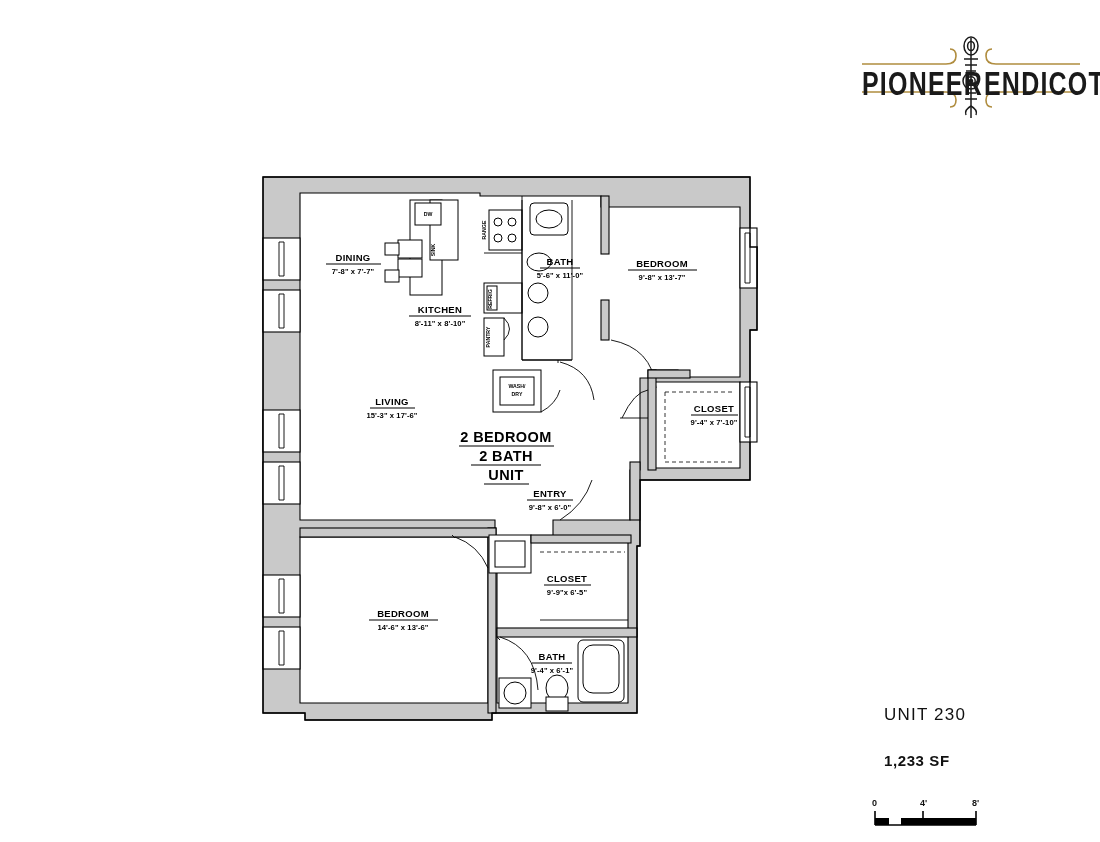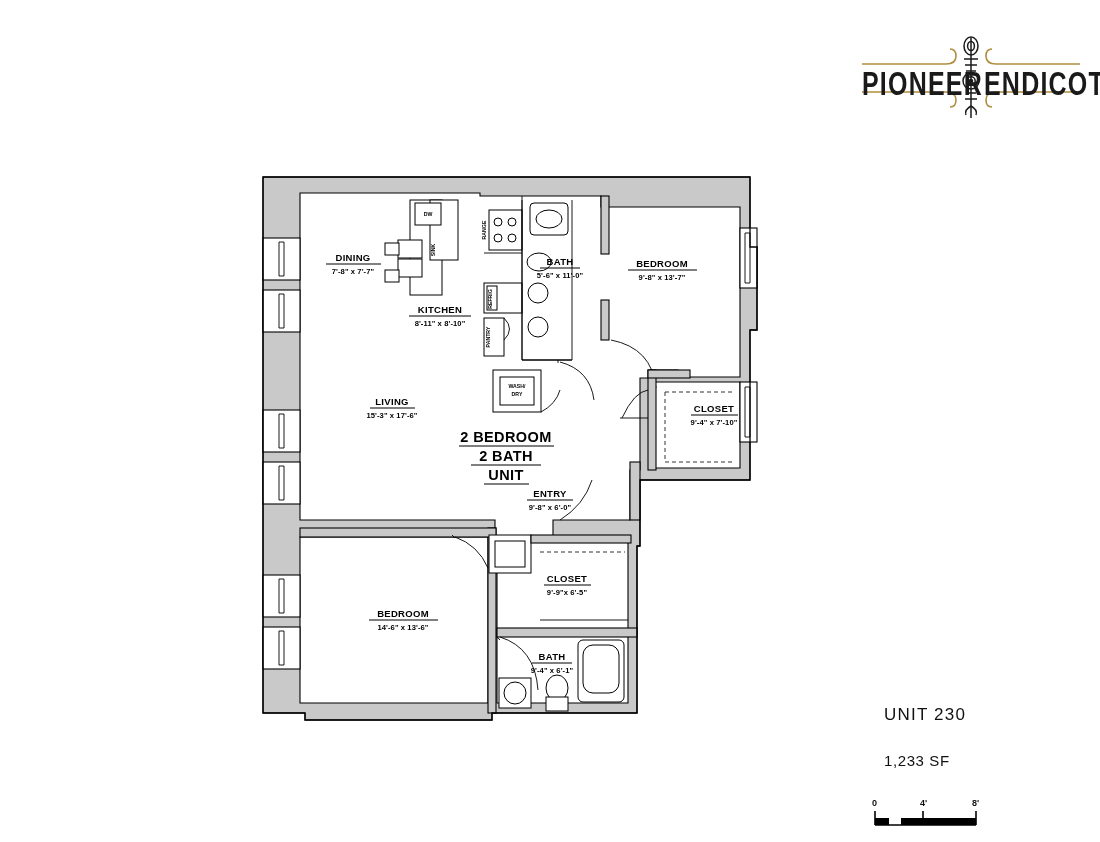--- a/index.html
+++ b/index.html
@@ -52,21 +52,21 @@
     font-size: 17px;
     font-weight: normal;
     letter-spacing: 1.2px;
     color: #111;
   }
   .unit-sf {
     position: absolute;
     left: 884px;
     top: 752px;
     font-size: 15px;
-    font-weight: normal;
+    font-weight: bold;
     letter-spacing: 0.6px;
     color: #111;
   }
 
   
   .scalebar {
     position: absolute;
     left: 872px;
     top: 798px;
     width: 140px;

